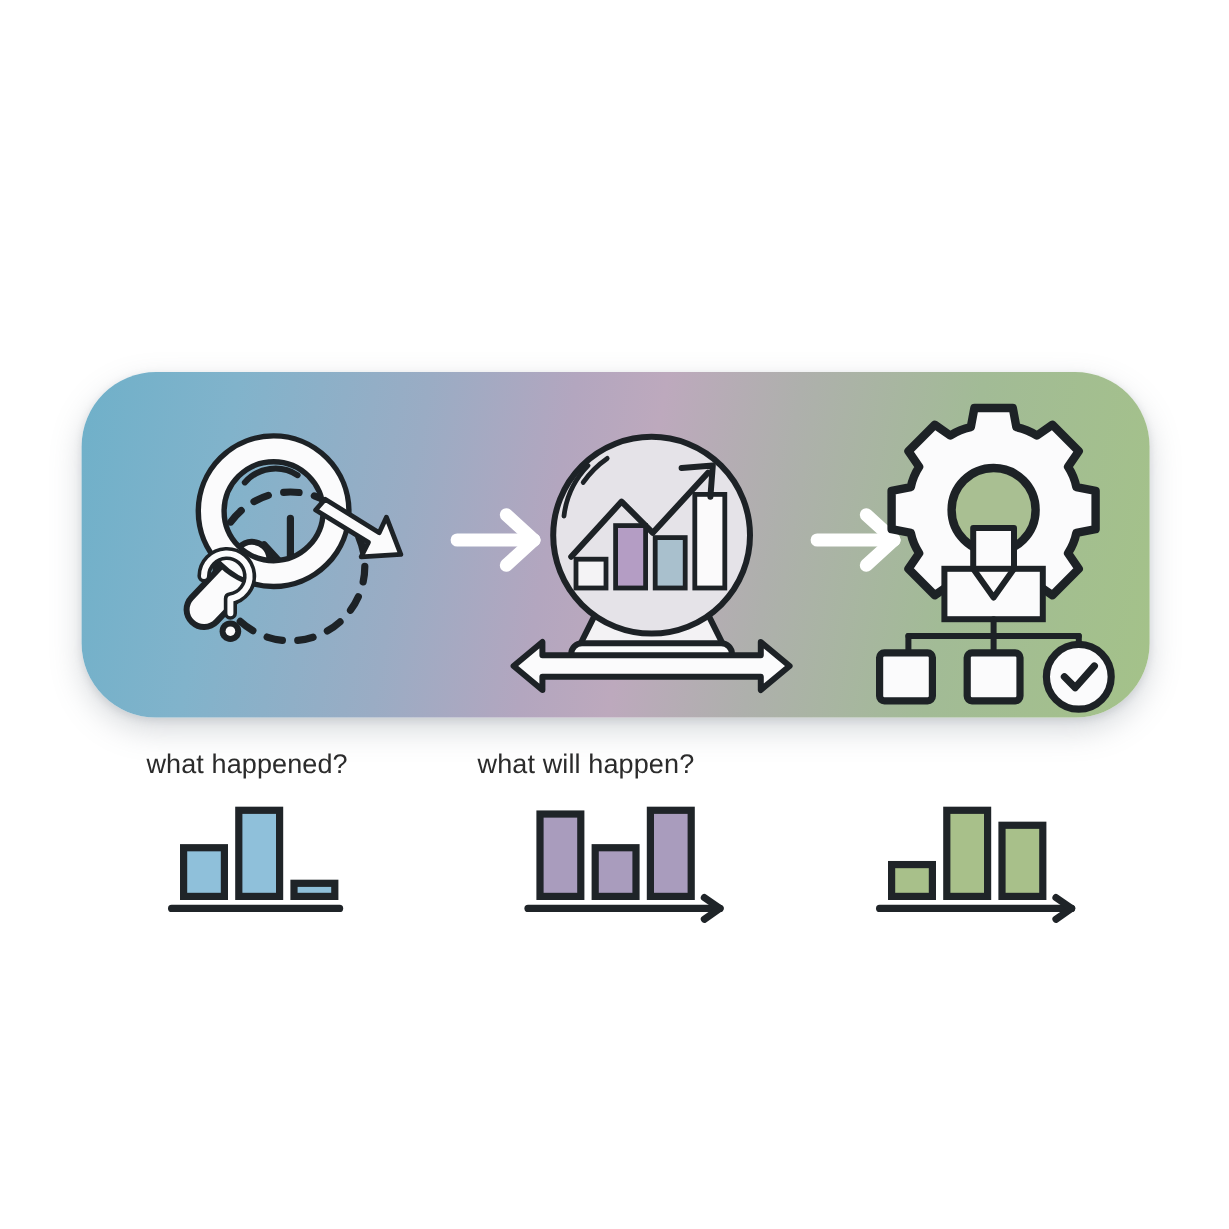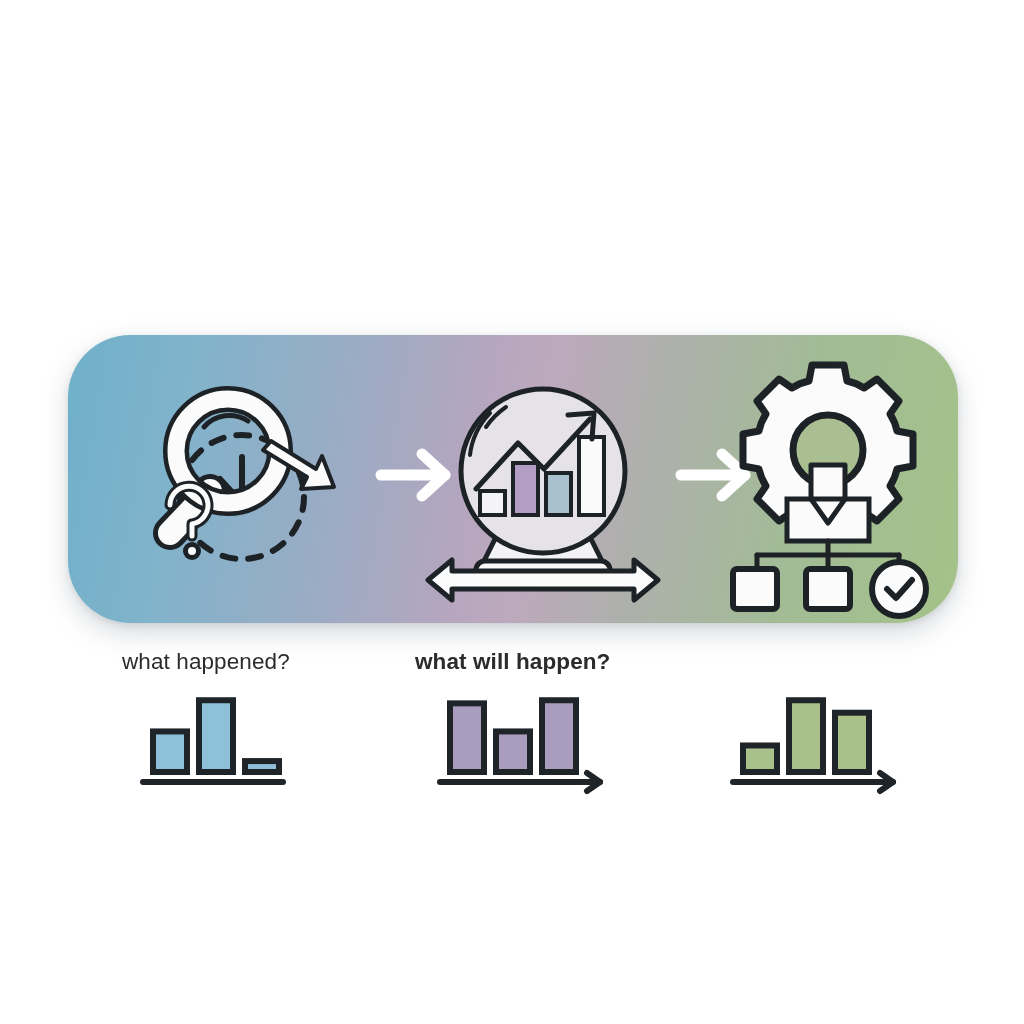--- a/index.html
+++ b/index.html
@@ -15,21 +15,20 @@
     position: relative;
     overflow: hidden;
   }
 
   #canvas {
     position: absolute;
     left: 0; top: 0;
     width: 1024px;
     height: 828px;
     background: #ffffff;
-    margin-top: 25px;
   }
 
   
   #banner {
     position: absolute;
     left: 68px;
     top: 310px;
     width: 890px;
     height: 288px;
     border-radius: 62px;
@@ -77,21 +76,21 @@
   .caption {
     position: absolute;
     top: 624px;
     font-size: 22.5px;
     color: #2b2b2b;
     letter-spacing: 0.1px;
     white-space: nowrap;
     font-family: "Liberation Sans", sans-serif;
   }
   #caption-1 { left: 122px; }
-  #caption-2 { left: 415px; font-weight: bold; }
+  #caption-2 { left: 398px; }
   #caption-3 { left: 709px; }
 
   
   .mini-chart {
     position: absolute;
     top: 655px;
     width: 200px;
     height: 115px;
     overflow: visible;
   }

